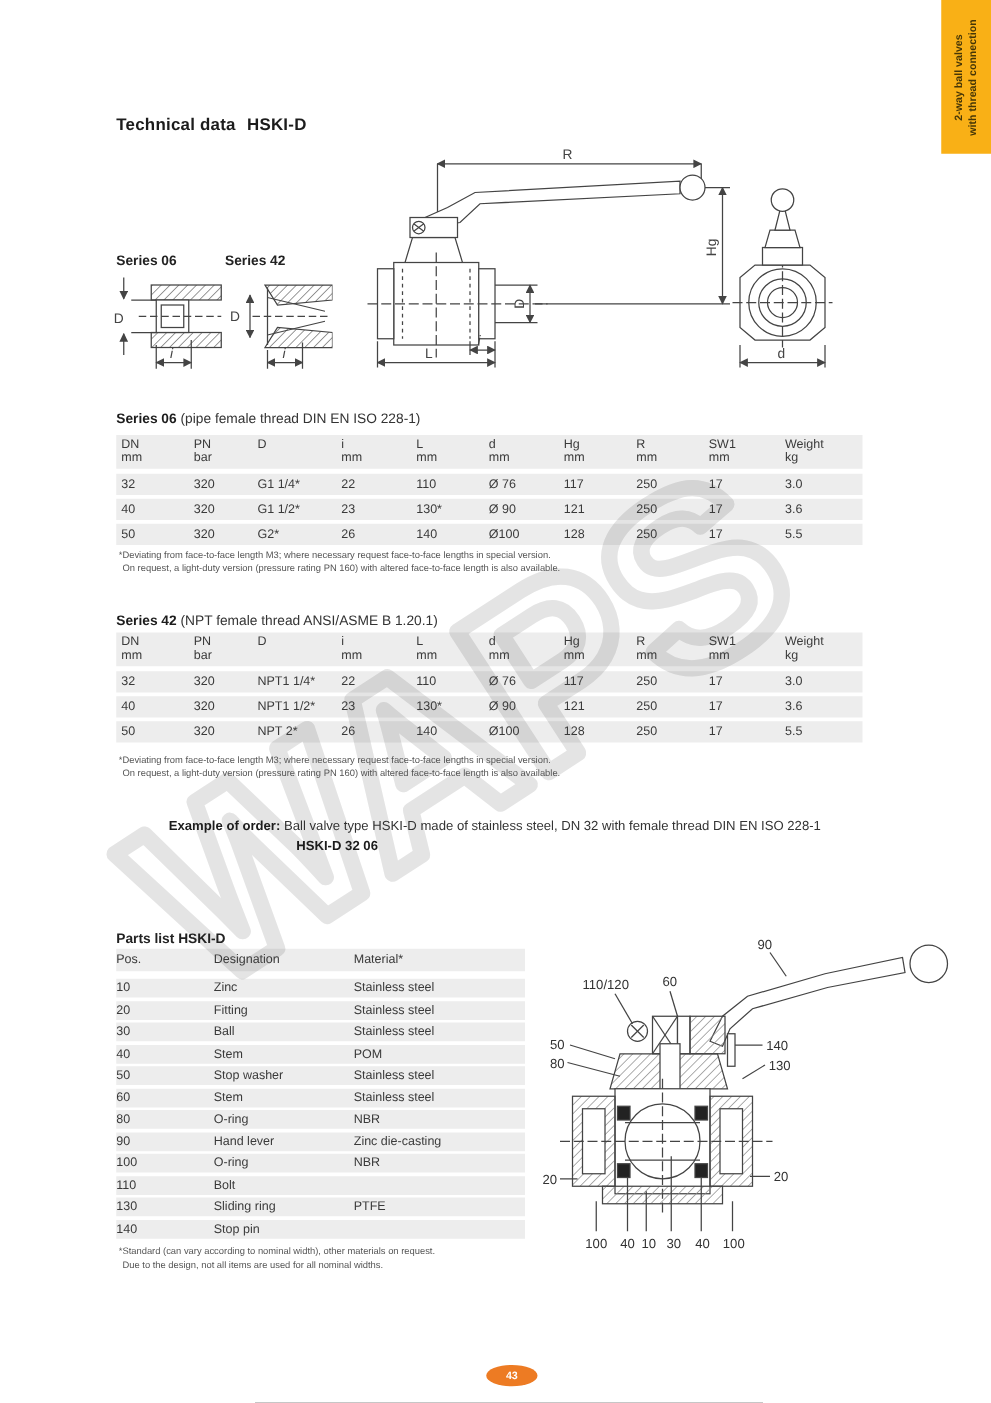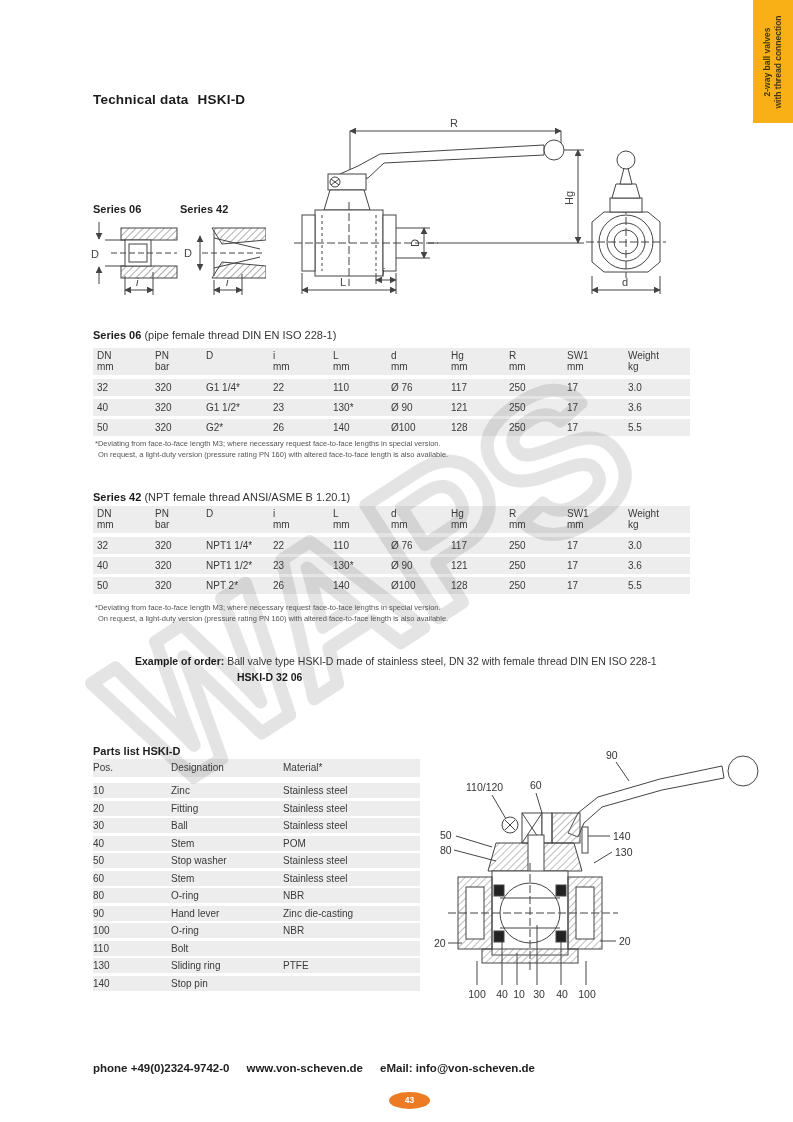--- a/index.html
+++ b/index.html
@@ -429,20 +429,24 @@
           <div class="tcell">130</div>
           <div class="tcell">Sliding ring</div>
           <div class="tcell">PTFE</div>
         </div>
         <div class="trow">
           <div class="tcell">140</div>
           <div class="tcell">Stop pin</div>
           <div class="tcell"></div>
         </div>
       </div>
+    <div class="abs fn" style="left:95px;top:995px;">
+      <div>*Standard (can vary according to nominal width), other materials on request.</div>
+      <div style="padding-left:3px;">Due to the design, not all items are used for all nominal widths.</div>
+    </div>
 
     <svg class="abs" style="left:430px;top:735px;" width="330" height="280" viewBox="0 0 330 280">
       <defs>
         <pattern id="h2" width="5" height="5" patternTransform="rotate(45)" patternUnits="userSpaceOnUse">
           <line x1="0" y1="0" x2="0" y2="5" stroke="#888" stroke-width="1.1"></line>
         </pattern>
       </defs>
       <g stroke="#444" stroke-width="1" fill="none">
 
         <polygon points="138,98 148,78 168,62 230,44 292,31 294,43 232,55 172,72 154,88 148,102" fill="#fff"></polygon>
@@ -504,19 +508,16 @@
       <text class="calltxt" x="4" y="212">20</text>
       <text class="calltxt" x="189" y="210">20</text>
       <text class="calltxt" x="47" y="263" text-anchor="middle">100</text>
       <text class="calltxt" x="72" y="263" text-anchor="middle">40</text>
       <text class="calltxt" x="89" y="263" text-anchor="middle">10</text>
       <text class="calltxt" x="109" y="263" text-anchor="middle">30</text>
       <text class="calltxt" x="132" y="263" text-anchor="middle">40</text>
       <text class="calltxt" x="157" y="263" text-anchor="middle">100</text>
     </svg>
 
-    <div class="abs footer" style="left:93px;top:1062px;">
-      <span>phone +49(0)2324-9742-0</span><span>www.von-scheven.de</span><span>eMail: info@von-scheven.de</span>
-    </div>
     <div class="abs pagenum" style="left:389px;top:1092px;background:#ED7B23;">43</div>
 
   </div>
 </div>
 
 </body></html>

